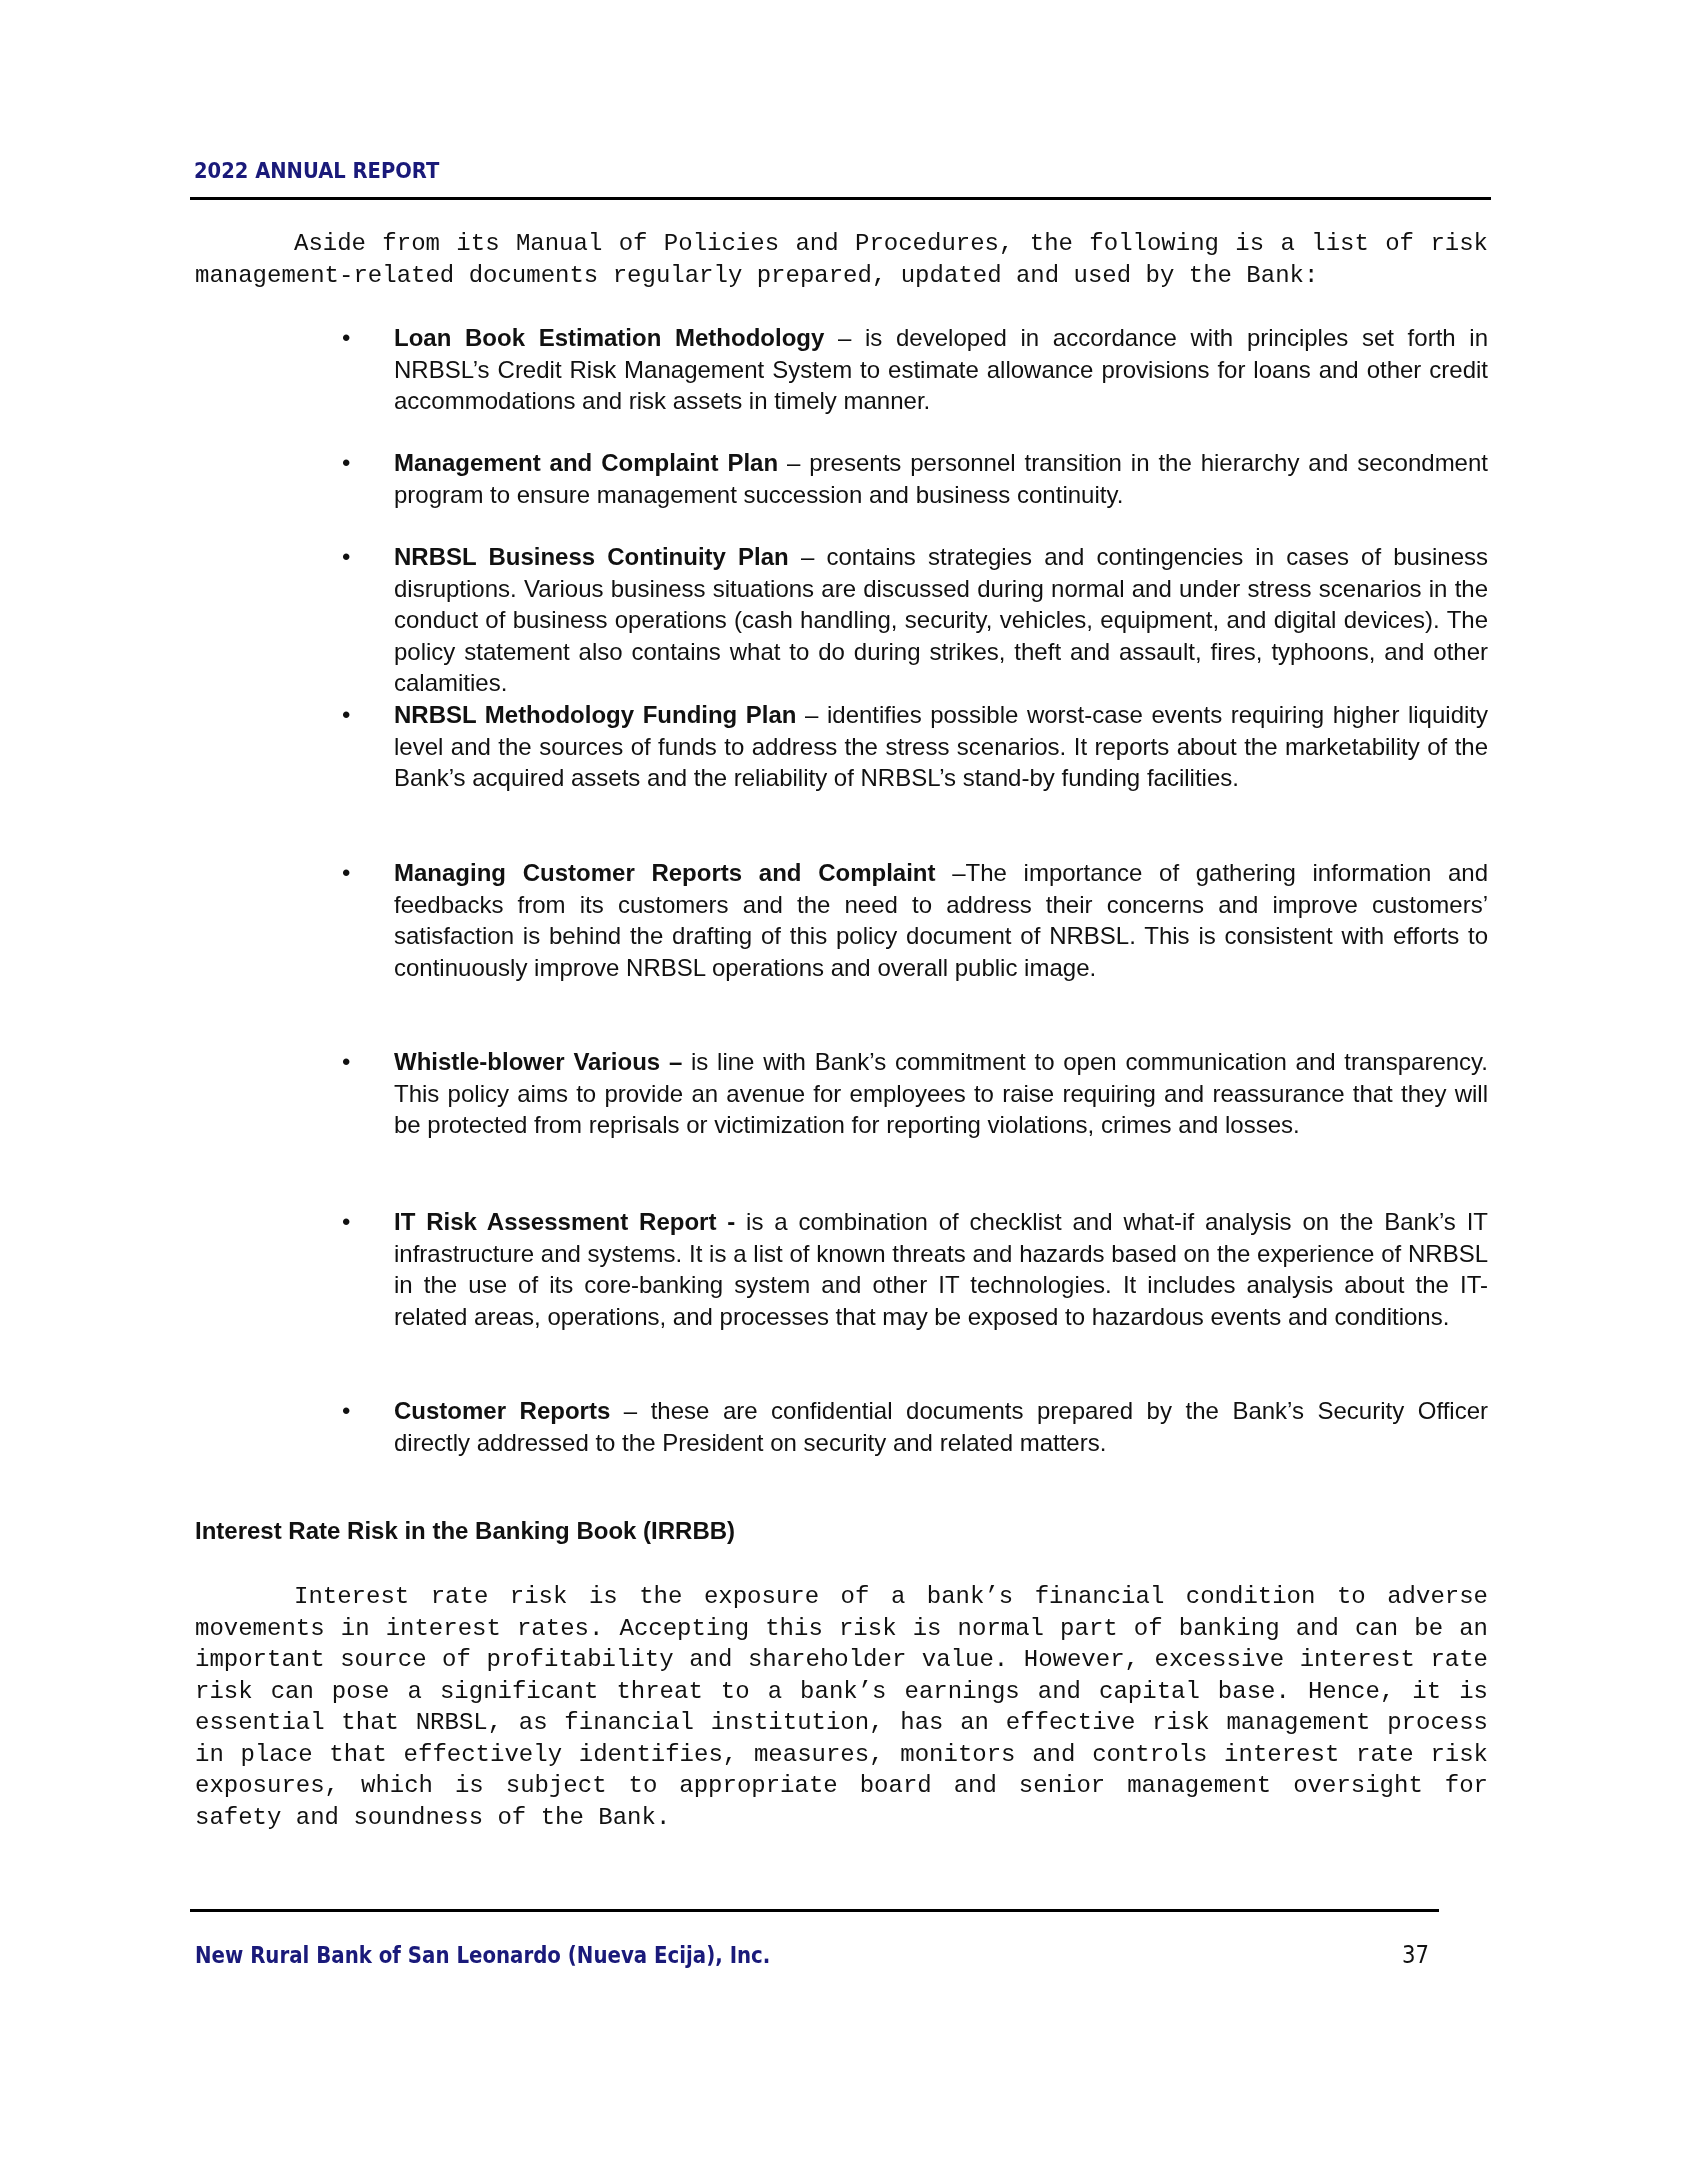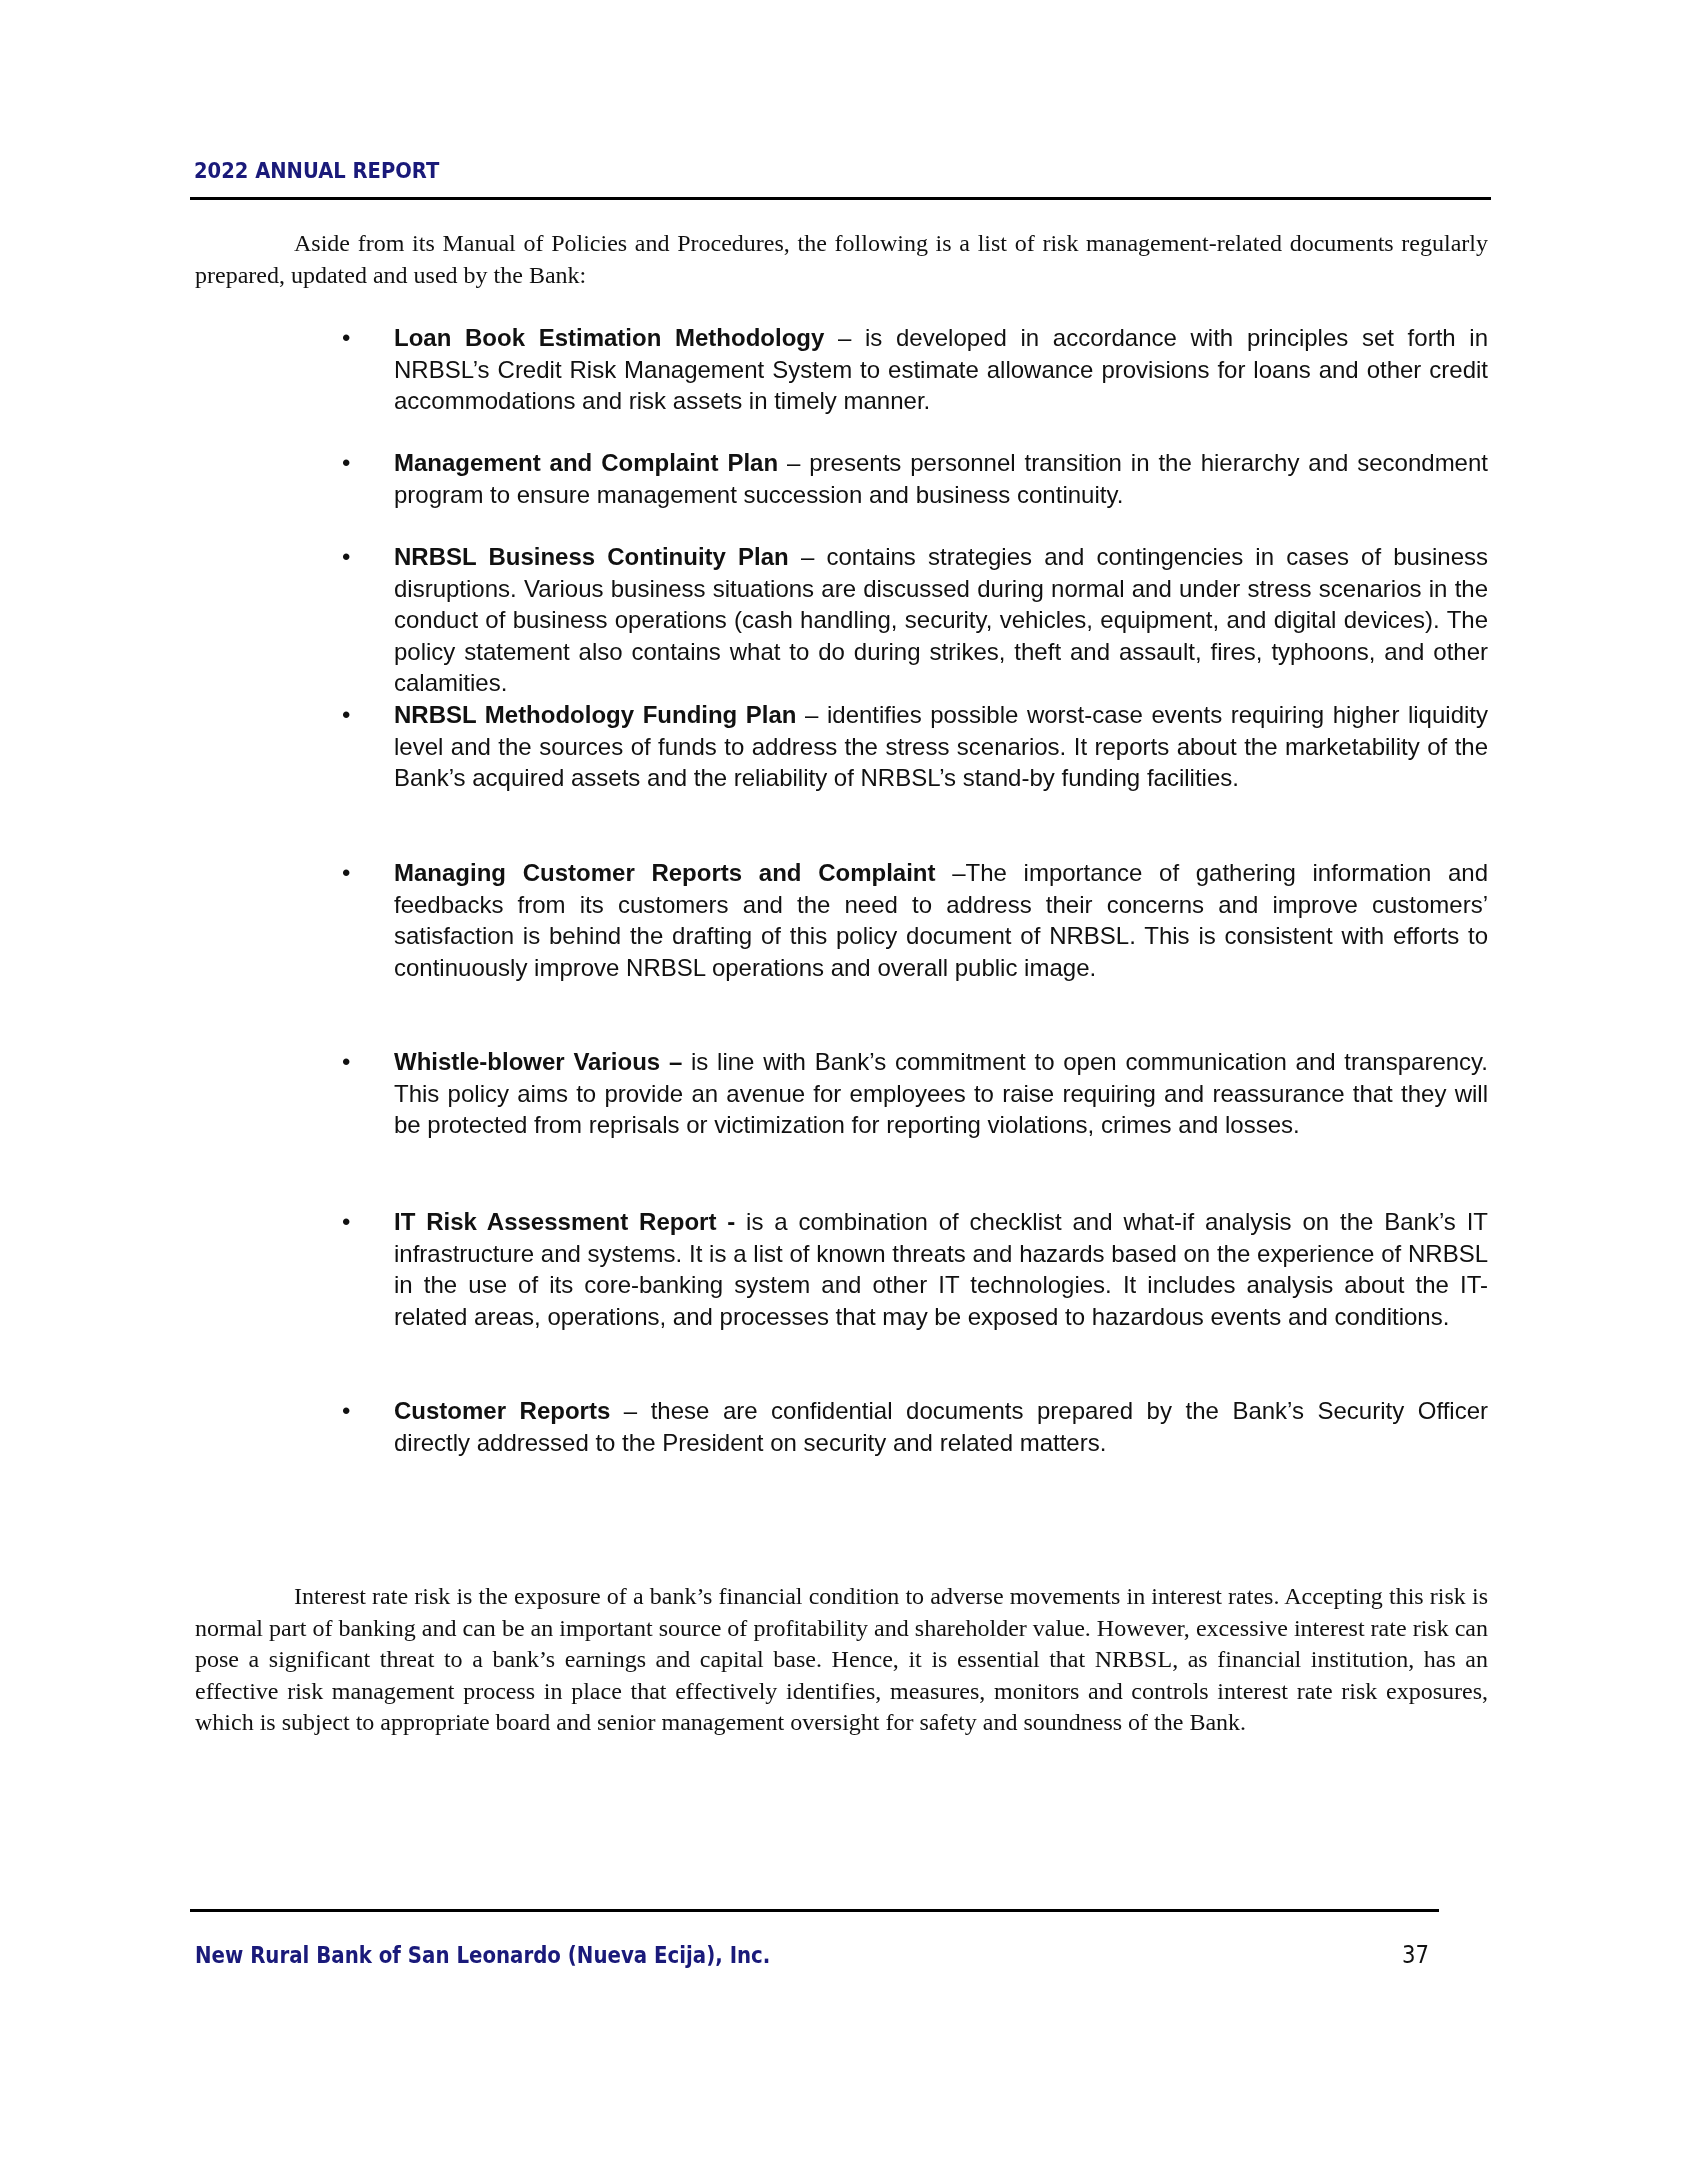--- a/index.html
+++ b/index.html
@@ -9,21 +9,21 @@
   .header-title {
     position: absolute; left: 194px; top: 159px;
     font-family: "DejaVu Sans", sans-serif; font-weight: bold;
     font-size: 21px; color: #1a1a7a; letter-spacing: 0px; white-space: nowrap;
     transform: scaleX(0.93); transform-origin: left center;
   }
   .header-rule { position: absolute; left: 190px; top: 197px; width: 1301px; height: 3px; background: #000; }
 
   .body {
     position: absolute; left: 195px; width: 1293px;
-    font-family: Liberation Serif, serif; font-size: 24px; line-height: 31.5px; color: #111;
+    font-family: Liberation Mono, monospace; font-size: 24px; line-height: 31.5px; color: #111;
   }
   .justify { text-align: justify; text-align-last: left; }
   .indent { text-indent: 99px; }
 
   .intro { top: 228px; }
 
   .bullet-list { position: absolute; left: 347px; width: 1141px; margin: 0; padding: 0; list-style: none;
     font-family: "Liberation Sans", sans-serif; font-size: 24px; line-height: 31.5px; color: #111; }
   .bullet-item { position: absolute; left: 0; width: 1141px; }
   .bullet-item .dot { position: absolute; left: -5px; top: 0; width: 20px; }
@@ -79,20 +79,21 @@
     <li class="bullet-item" style="top:1206px;">
       <span class="dot">•</span>
       <div class="txt"><b>IT Risk Assessment Report -</b><span> is a combination of checklist and what-if analysis on the Bank’s IT infrastructure and systems. It is a list of known threats and hazards based on the experience of NRBSL in the use of its core-banking system and other IT technologies. It includes analysis about the IT-related areas, operations, and processes that may be exposed to hazardous events and conditions.</span></div>
     </li>
     <li class="bullet-item" style="top:1395px;">
       <span class="dot">•</span>
       <div class="txt"><b>Customer Reports</b><span> – these are confidential documents prepared by the Bank’s Security Officer directly addressed to the President on security and related matters.</span></div>
     </li>
   </ul>
 
+  <div class="section-heading">Interest Rate Risk in the Banking Book (IRRBB)</div>
 
   <p class="body justify indent irrbb" style="margin:0;">Interest rate risk is the exposure of a bank’s financial condition to adverse movements in interest rates. Accepting this risk is normal part of banking and can be an important source of profitability and shareholder value. However, excessive interest rate risk can pose a significant threat to a bank’s earnings and capital base. Hence, it is essential that NRBSL, as financial institution, has an effective risk management process in place that effectively identifies, measures, monitors and controls interest rate risk exposures, which is subject to appropriate board and senior management oversight for safety and soundness of the Bank.</p>
 
   <div class="footer-rule"></div>
   <div class="footer-left">New Rural Bank of San Leonardo (Nueva Ecija), Inc.</div>
   <div class="footer-page">37</div>
 
 </div>
 
 

